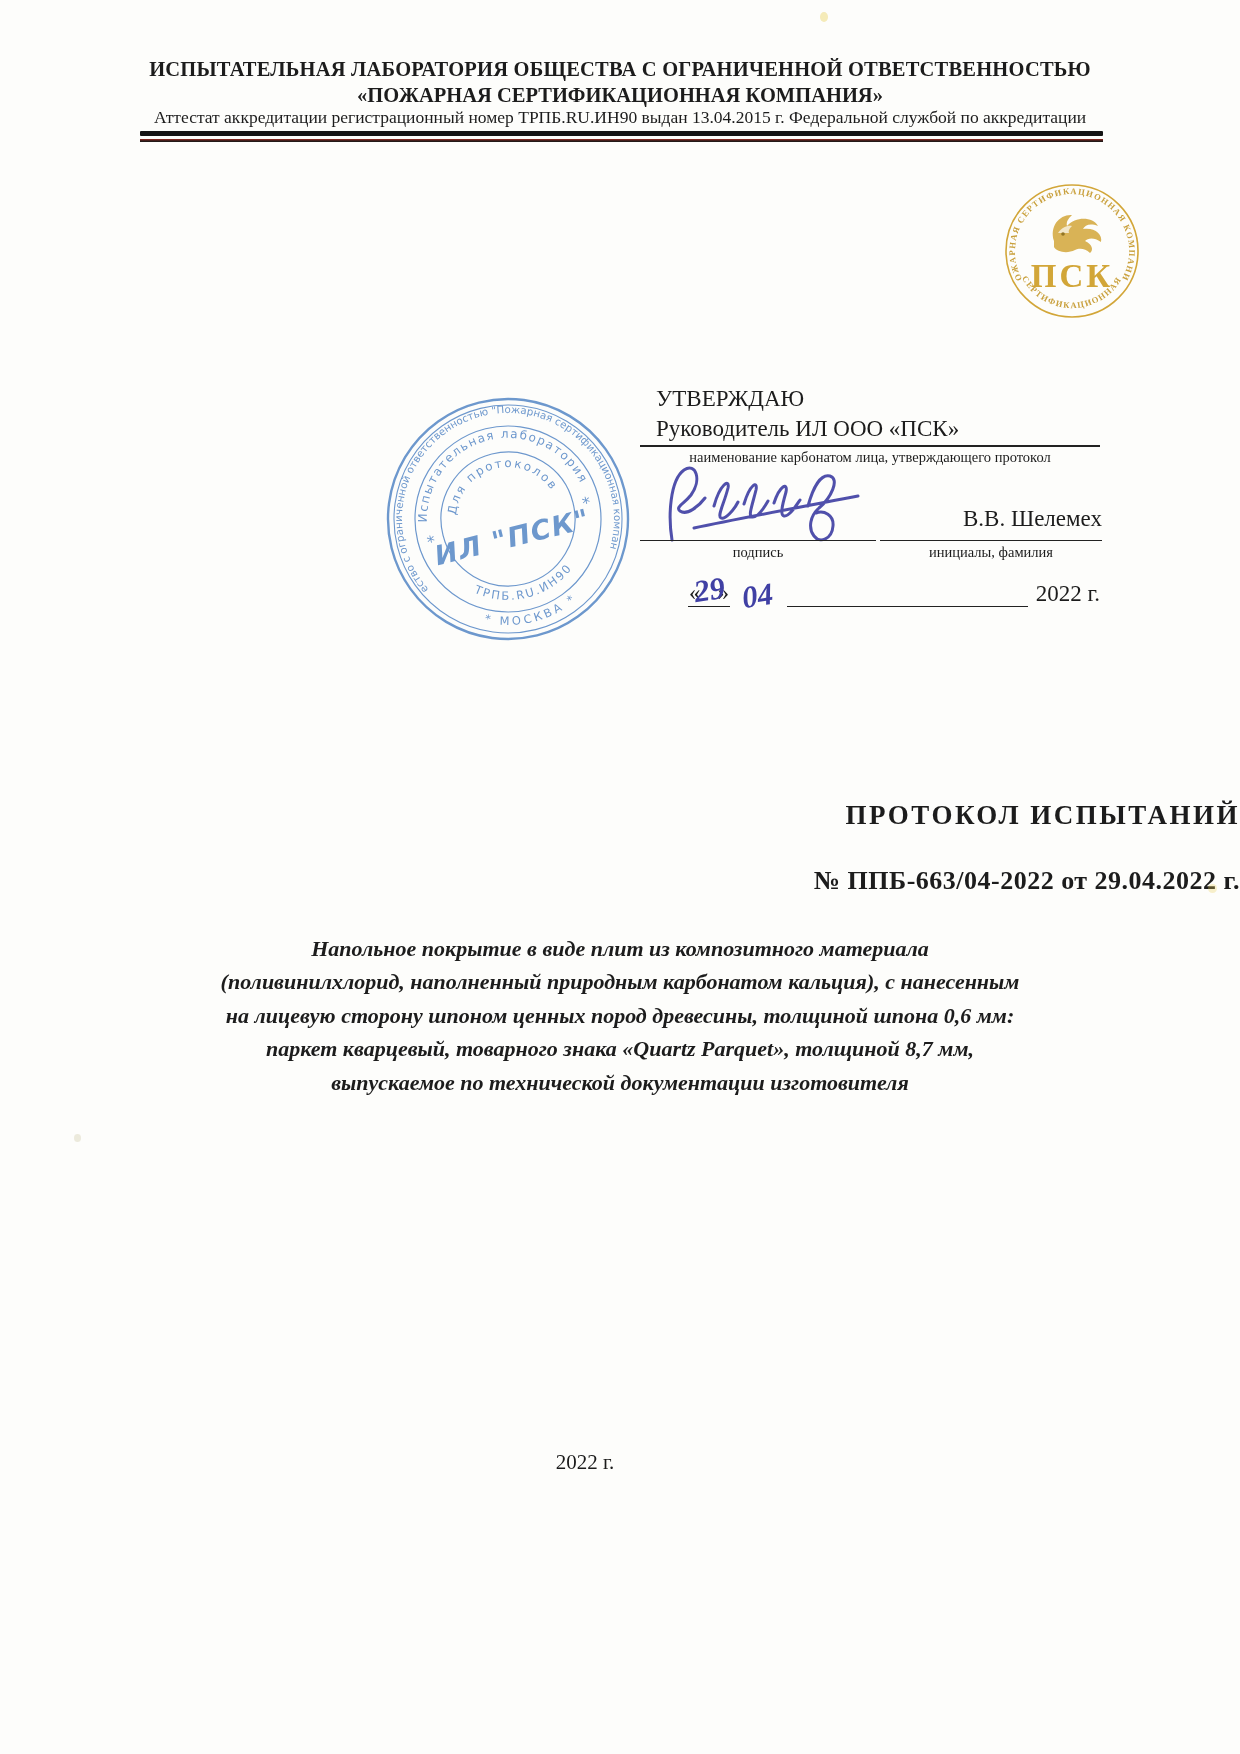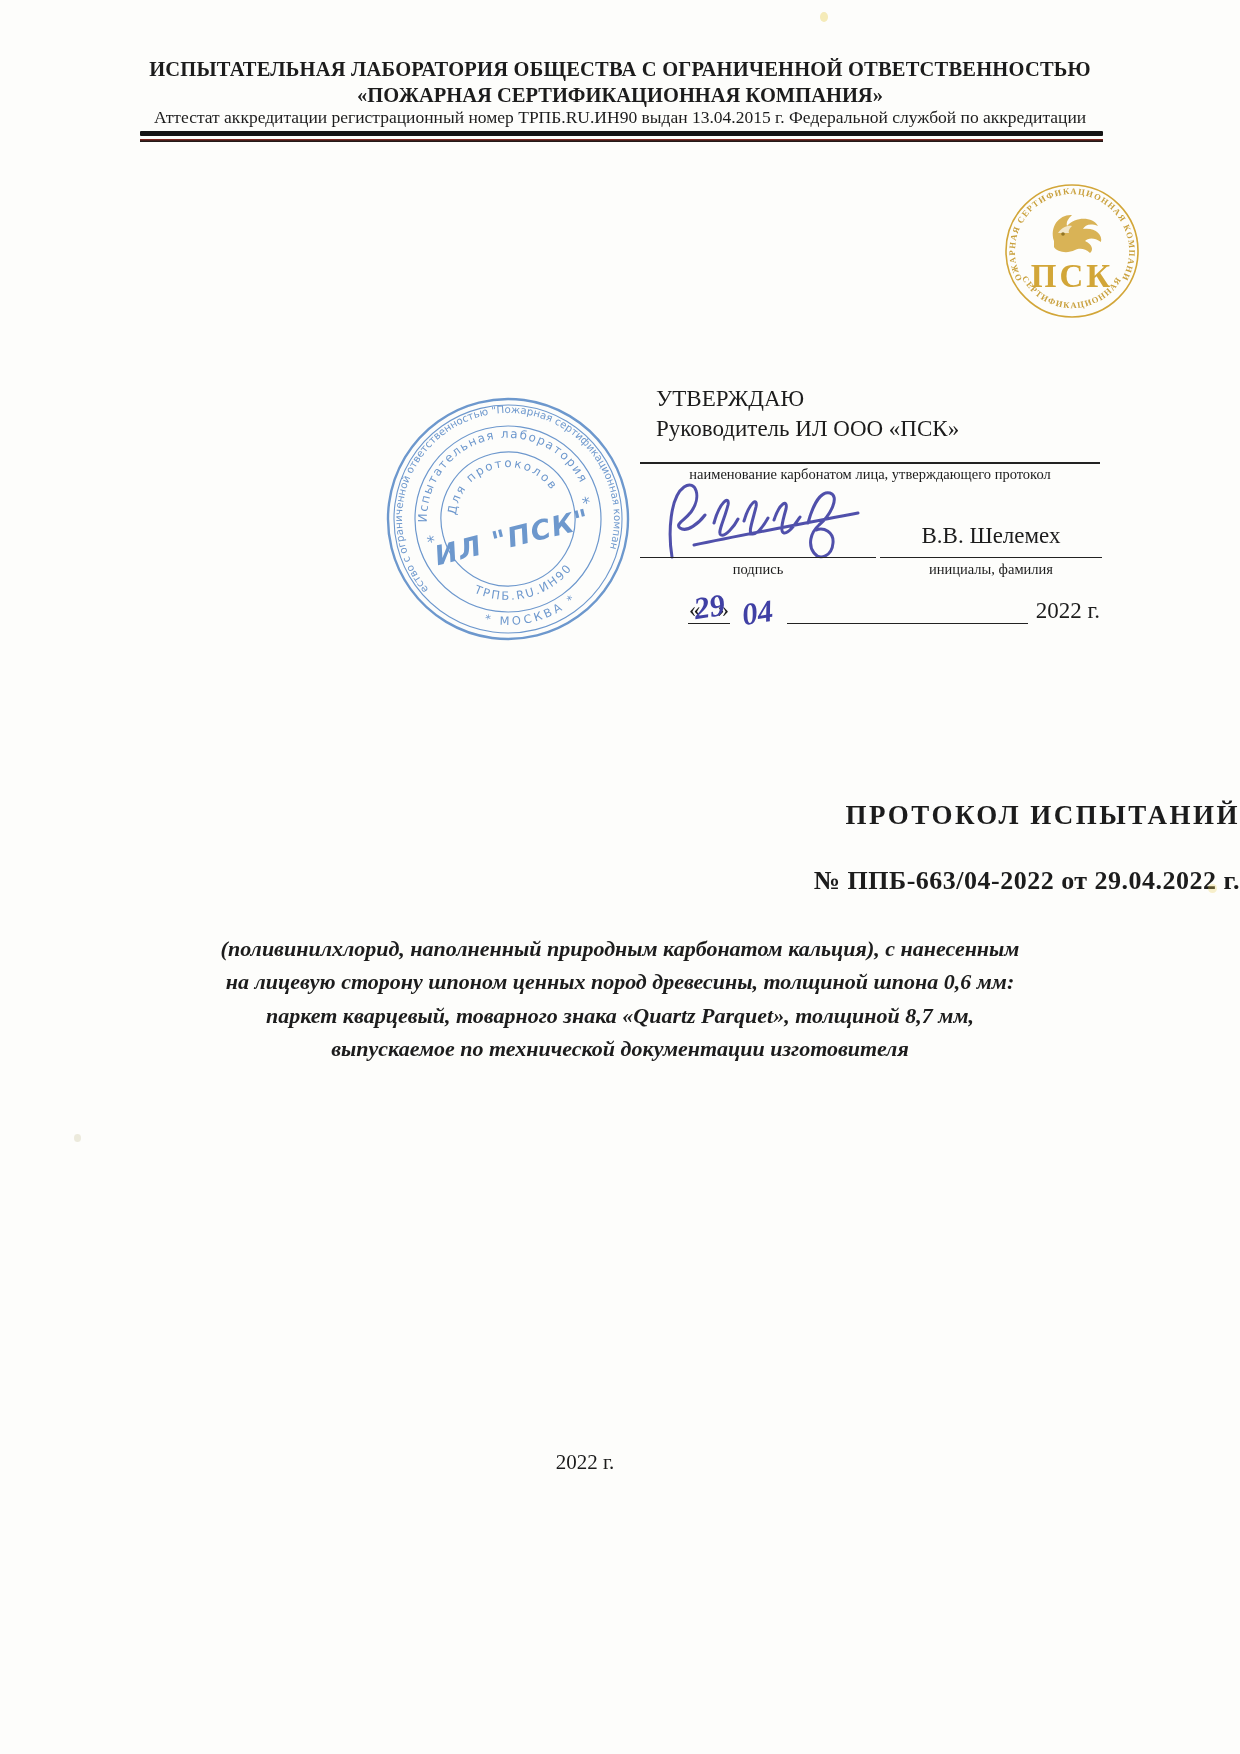--- a/index.html
+++ b/index.html
@@ -14,27 +14,27 @@
   .rule{position:absolute;top:131px;left:140px;width:963px;}
   .rule-a{height:5px;background:#141414;border-radius:1px;}
   .rule-b{margin-top:3px;height:3px;background:linear-gradient(180deg,#9c2a22 0%,#231a18 70%);}
 
   
   .logo{position:absolute;left:1002px;top:181px;width:140px;height:140px;opacity:.92;}
 
   
   .approval{position:absolute;left:640px;top:386px;width:460px;font-size:23px;}
   .approve-word{padding-left:16px;}
-  .position-line{padding-left:16px;margin-top:4px;padding-bottom:20px;border-bottom:2px solid #222;}
+  .position-line{padding-left:16px;margin-top:4px;padding-bottom:3px;border-bottom:2px solid #222;}
   .small-cap{font-size:14.5px;text-align:center;margin-top:2px;}
   .sig-row{position:relative;height:96px;margin-top:2px;}
   .sig-svg{position:absolute;left:18px;top:-14px;width:240px;height:100px;}
   .sig-line{position:absolute;left:0;top:72px;width:236px;border-bottom:1.8px solid #222;}
   .sig-cap{position:absolute;left:0;top:76px;width:236px;text-align:center;font-size:14.5px;}
-  .name{position:absolute;left:240px;top:38px;width:222px;text-align:center;}
+  .name{position:absolute;left:240px;top:38px;width:222px;text-align:right;}
   .name-line{position:absolute;left:240px;top:72px;width:222px;border-bottom:1.8px solid #222;}
   .name-cap{position:absolute;left:240px;top:76px;width:222px;text-align:center;font-size:14.5px;}
   .date-row{display:flex;align-items:flex-end;margin-top:14px;padding-left:48px;}
   .date-day-group{border-bottom:1.8px solid #222;padding:0 1px;white-space:nowrap;}
   .hand{display:inline-block;color:#4040a4;font-style:italic;font-weight:bold;
         font-size:31px;transform:rotate(-9deg);line-height:.8;}
   .hand-day{margin:0 -7px;}
   .hand-month{margin:0 14px -2px 12px;}
   .date-line{flex:1;border-bottom:1.8px solid #222;height:2px;min-width:120px;}
   .date-year{margin-left:8px;white-space:nowrap;}
@@ -163,20 +163,21 @@
       <span class="hand hand-month">04</span>
       <span class="date-line"></span>
       <span class="date-year">2022 г.</span>
     </div>
   </div>
 
   <div class="title">ПРОТОКОЛ ИСПЫТАНИЙ</div>
   <div class="number">№ ППБ-663/04-2022 от 29.04.2022 г.</div>
 
   <div class="description">
+      <div>Напольное покрытие в виде плит из композитного материала</div>
       <div>(поливинилхлорид, наполненный природным карбонатом кальция), с нанесенным</div>
       <div>на лицевую сторону шпоном ценных пород древесины, толщиной шпона 0,6 мм:</div>
       <div>паркет кварцевый, товарного знака «Quartz Parquet», толщиной 8,7 мм,</div>
       <div>выпускаемое по технической документации изготовителя</div>
     </div>
 
   <div class="footer">
     <div class="footer-year">2022 г.</div>
   </div>
 

